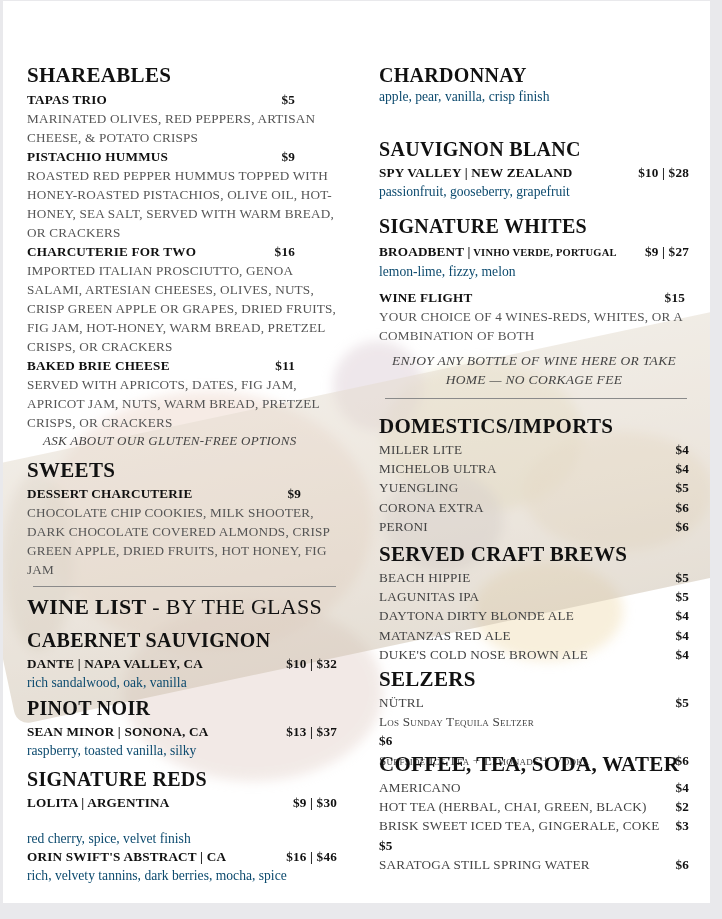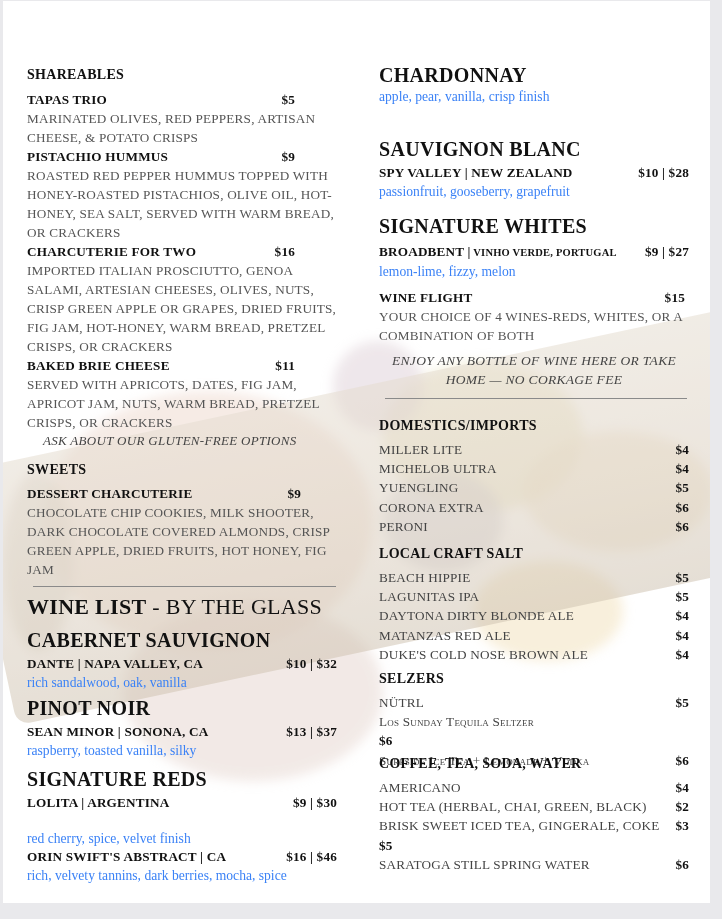--- a/index.html
+++ b/index.html
@@ -29,26 +29,26 @@
     .bg .b6 { left: 470px; top: 560px; width: 150px; height: 100px; background: #ecd49d; opacity: .55; }
     .bg .b7 { left: 330px; top: 340px; width: 90px; height: 90px; background: #cdb7c2; opacity: .5; }
     .bg .b8 { left: 0px; top: 470px; width: 70px; height: 180px; background: #cbbfb0; opacity: .55; }
     .bg .veil { position: absolute; inset: 0; background: rgba(255,255,255,.35); }
 
     .col { position: absolute; top: 0; }
     .col-left { left: 24px; width: 310px; }
     .col-right { left: 376px; width: 310px; }
     .abs { position: absolute; left: 0; right: 0; }
 
-    .h-sec { font-weight: bold; font-size: 14px; letter-spacing: .3px; line-height: 24px; margin: 0; }
+    .h-sec { font-weight: bold; font-size: 21px; letter-spacing: .3px; line-height: 24px; margin: 0; }
     .h-sub { font-weight: bold; font-size: 20px; letter-spacing: .3px; line-height: 24px; margin: 0; }
     .item-row { display: flex; justify-content: space-between; font-weight: bold; font-size: 13.2px; line-height: 19px; letter-spacing: .2px; }
     .item-row .price { white-space: nowrap; }
     .desc { color: #555; font-size: 13.2px; line-height: 19px; letter-spacing: .2px; text-transform: uppercase; }
-    .notes { color: #3b82f6; font-size: 13.6px; line-height: 19px; }
+    .notes { color: #0c4a6e; font-size: 13.6px; line-height: 19px; }
     .italic-note { font-style: italic; color: #444; font-size: 13px; text-transform: uppercase; letter-spacing: .3px; }
     .rule { position: absolute; height: 1px; background: #8a8a8a; }
     .list-row { display: flex; justify-content: space-between; font-size: 13.2px; line-height: 19.2px; color: #444; text-transform: uppercase; letter-spacing: .2px; }
     .list-row .price { color: #111; font-weight: bold; }
     .small-region { font-size: 10.5px; }
   </style>
 </head>
 <body>
 
 <div class="page">
@@ -207,21 +207,21 @@
             <span class="price">$6</span>
           </div>
         <div class="list-row">
             <span>PERONI</span>
             <span class="price">$6</span>
           </div>
       </div>
     </div>
 
     <div class="abs" style="top:541px;">
-      <h2 class="h-sec">LOCAL CRAFT SALT</h2>
+      <h2 class="h-sec">SERVED CRAFT BREWS</h2>
       <div style="margin-top:2px;">
         <div class="list-row">
             <span>BEACH HIPPIE</span>
             <span class="price">$5</span>
           </div>
         <div class="list-row">
             <span>LAGUNITAS IPA</span>
             <span class="price">$5</span>
           </div>
         <div class="list-row">

